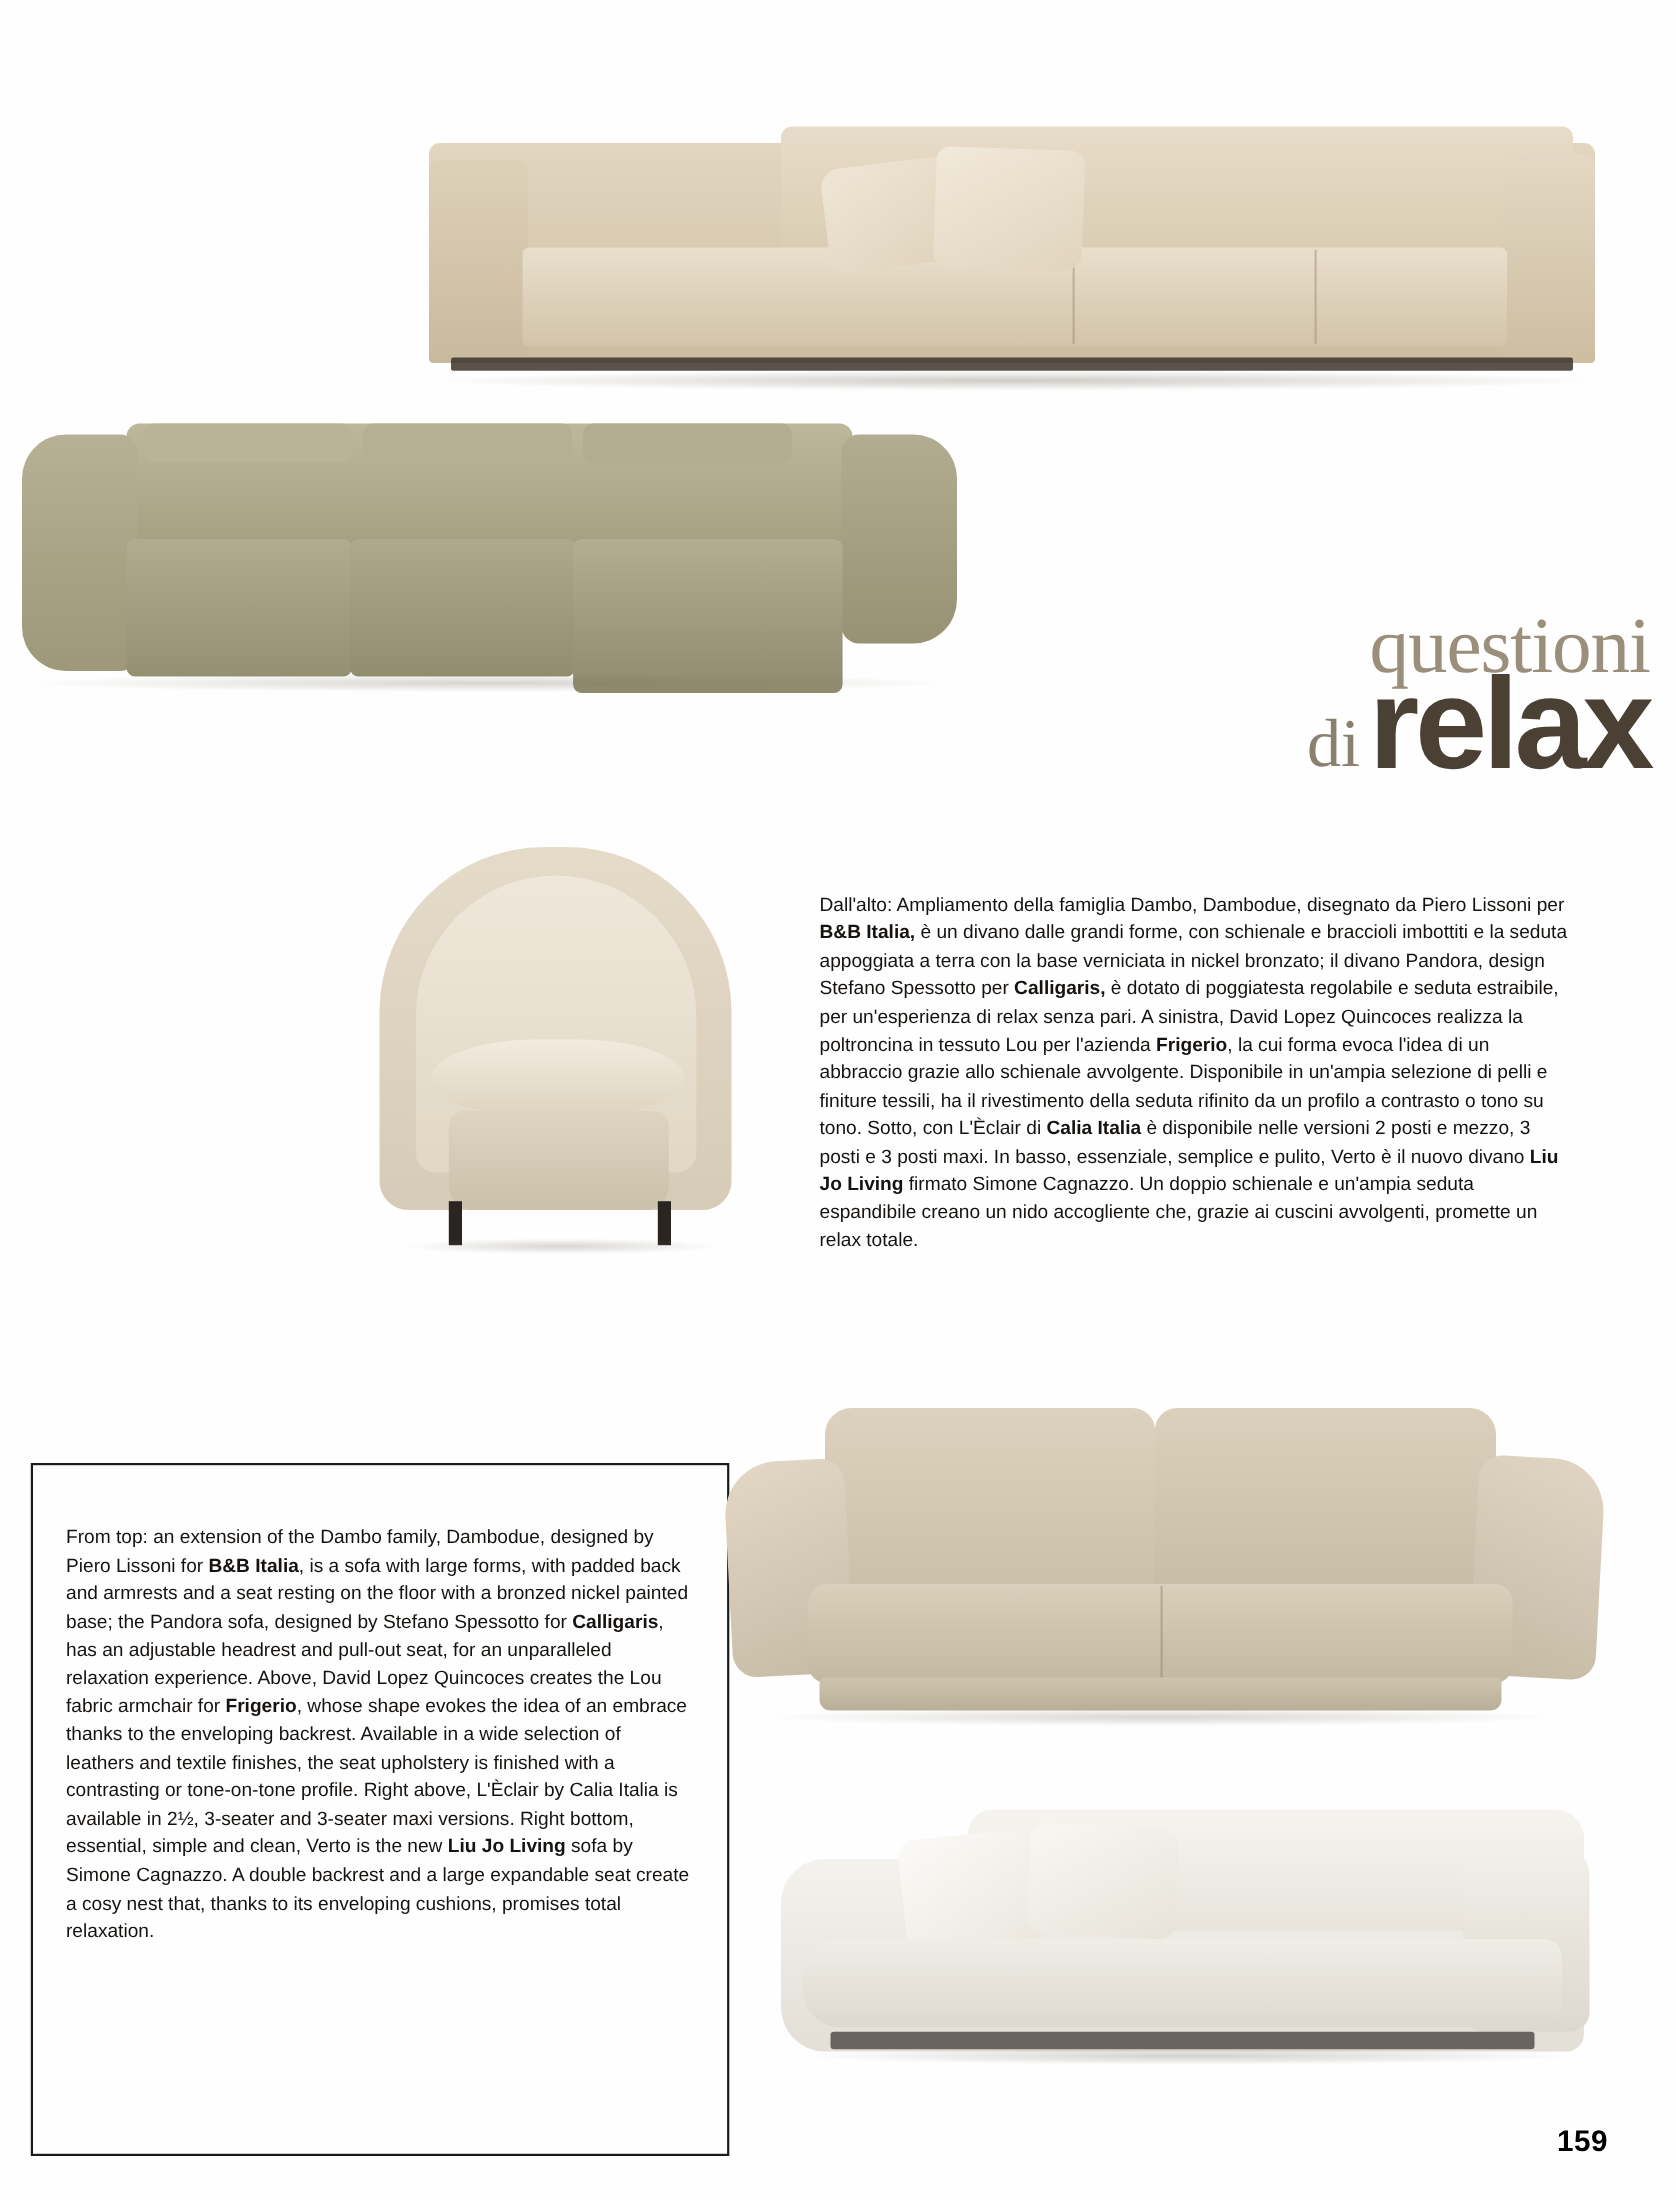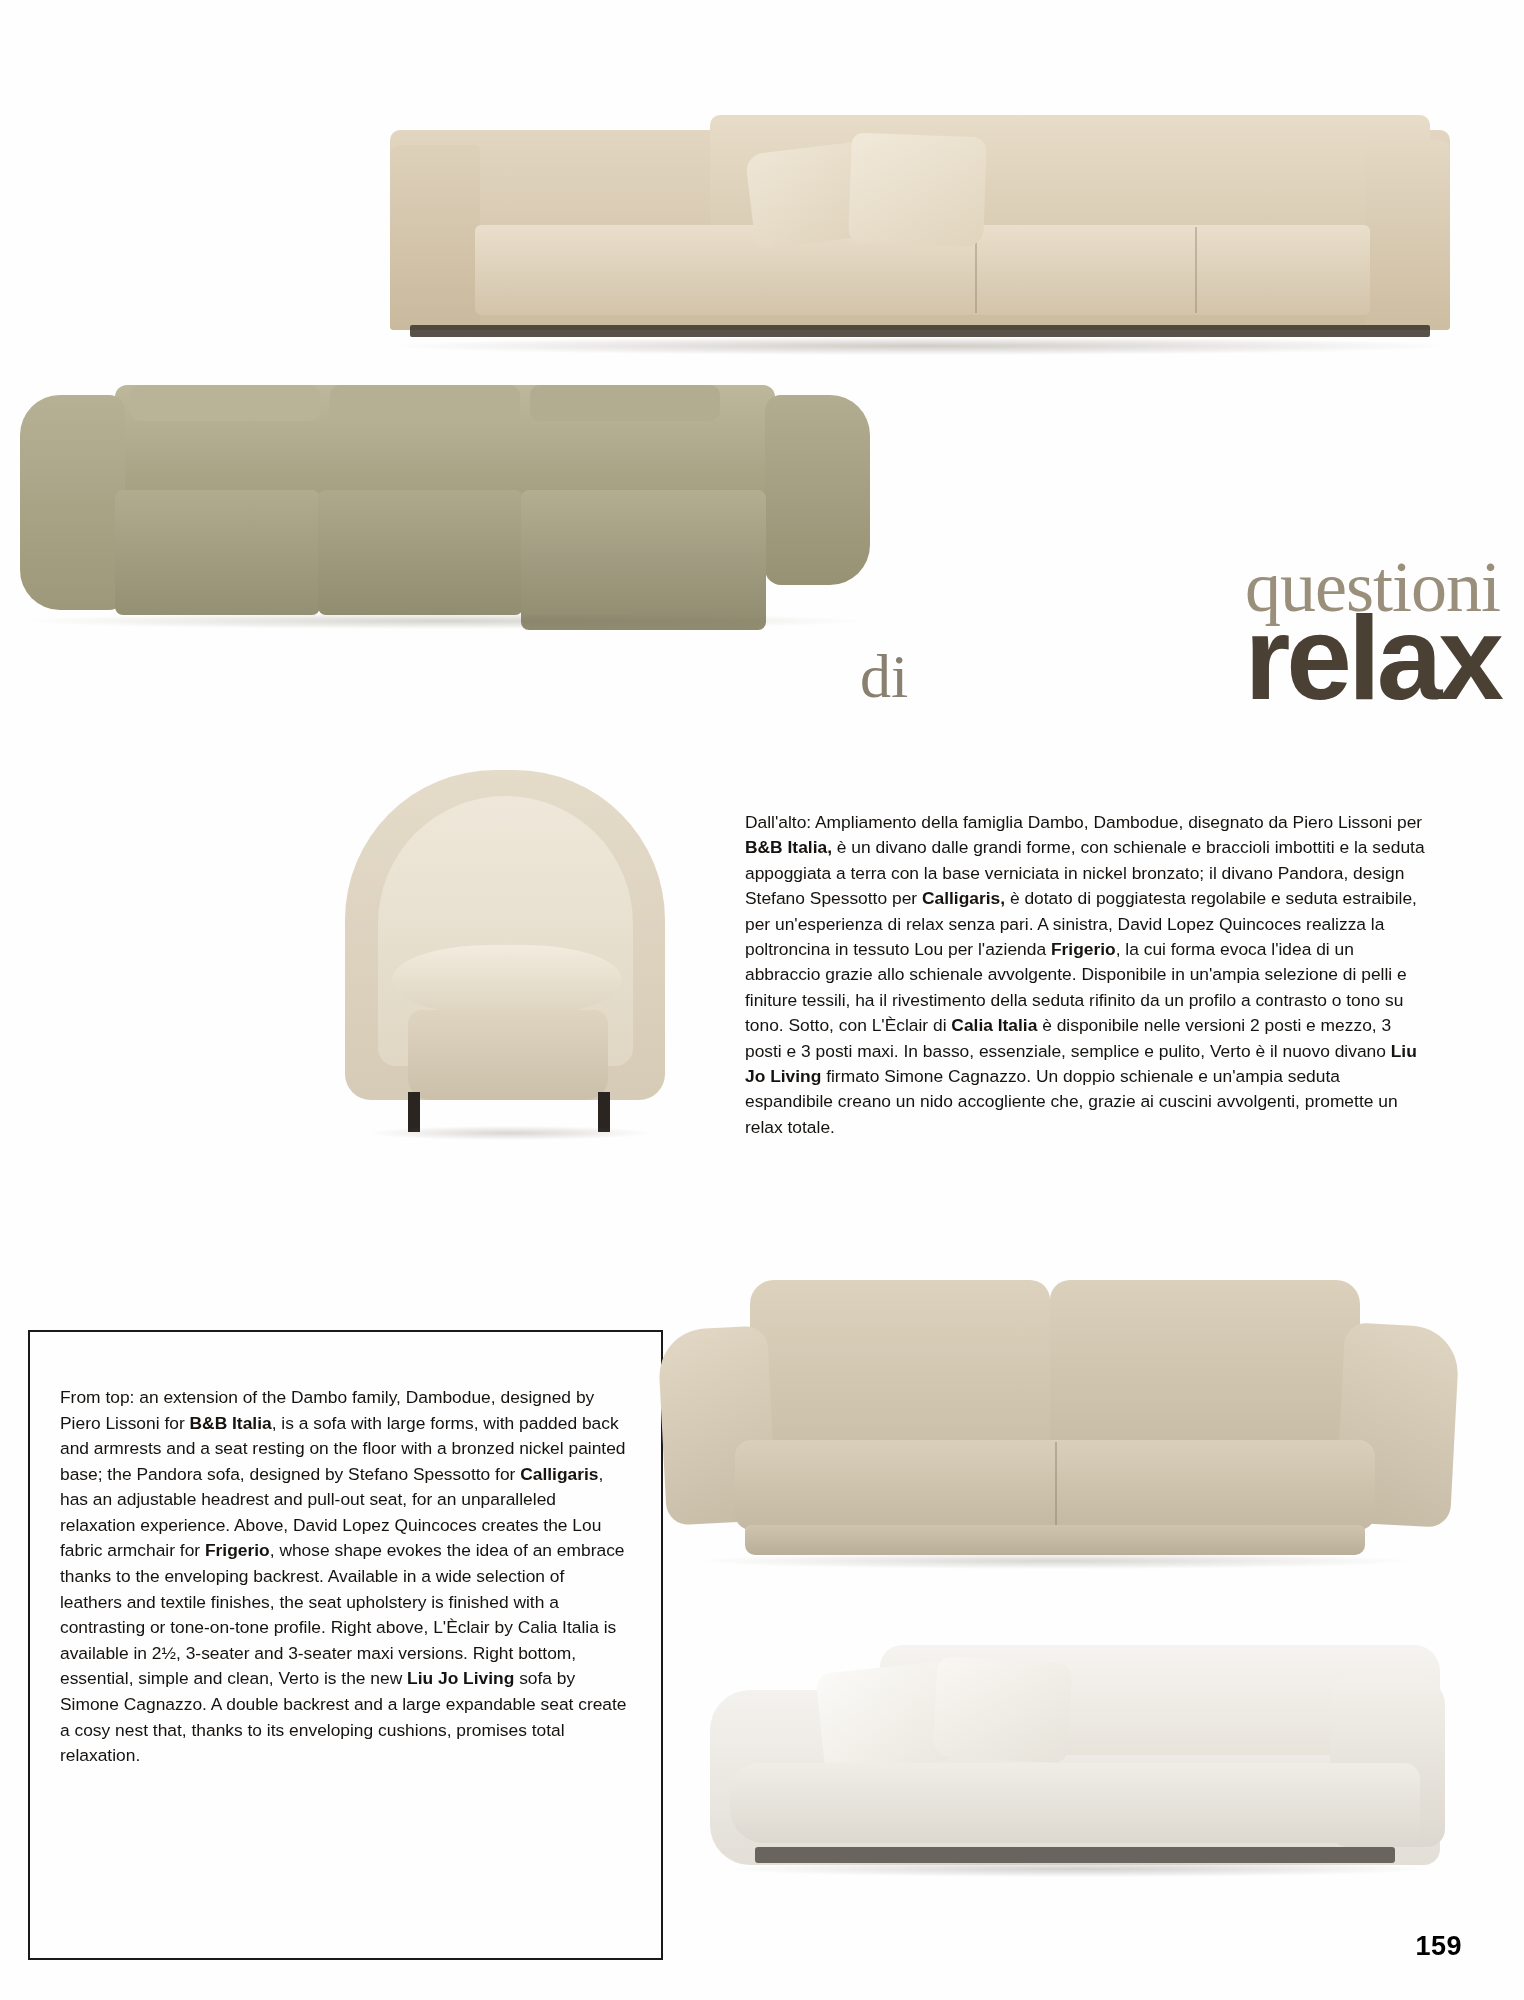--- a/index.html
+++ b/index.html
@@ -235,21 +235,21 @@
     font-size: 72px;
     line-height: .9;
     letter-spacing: -1px;
     color: #9a8f7a;
     font-weight: 400;
     display: block;
   }
   .hl-row2 {
     display: flex;
     align-items: flex-end;
-    justify-content: space-between;
+    justify-content: flex-end;
     margin-top: -10px;
   }
   .hl-di {
     font-family: "Liberation Serif", serif;
     font-size: 62px;
     line-height: .85;
     color: #8a8070;
     margin-right: 8px;
     margin-bottom: 4px;
   }

